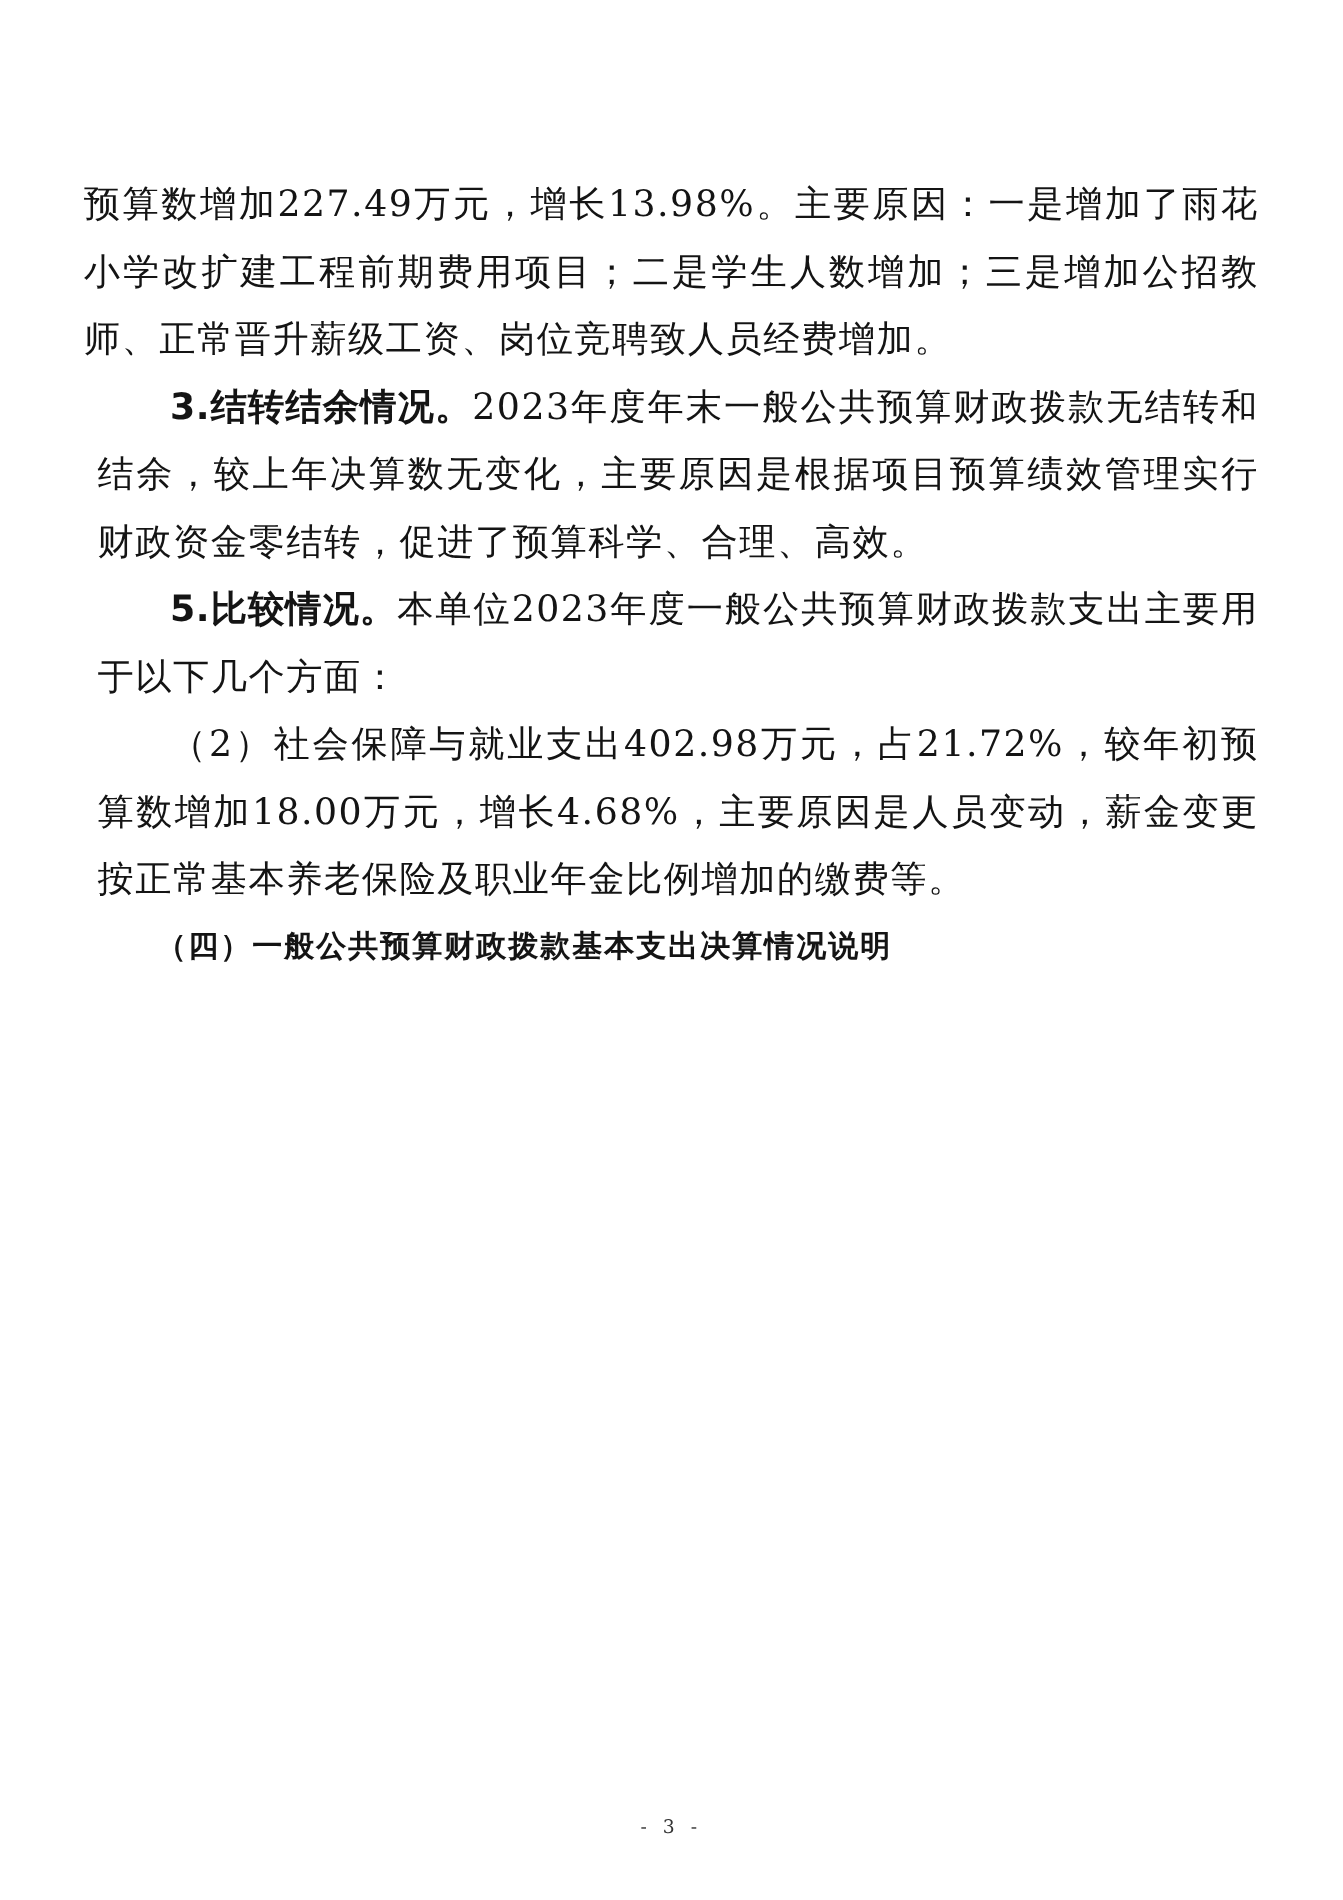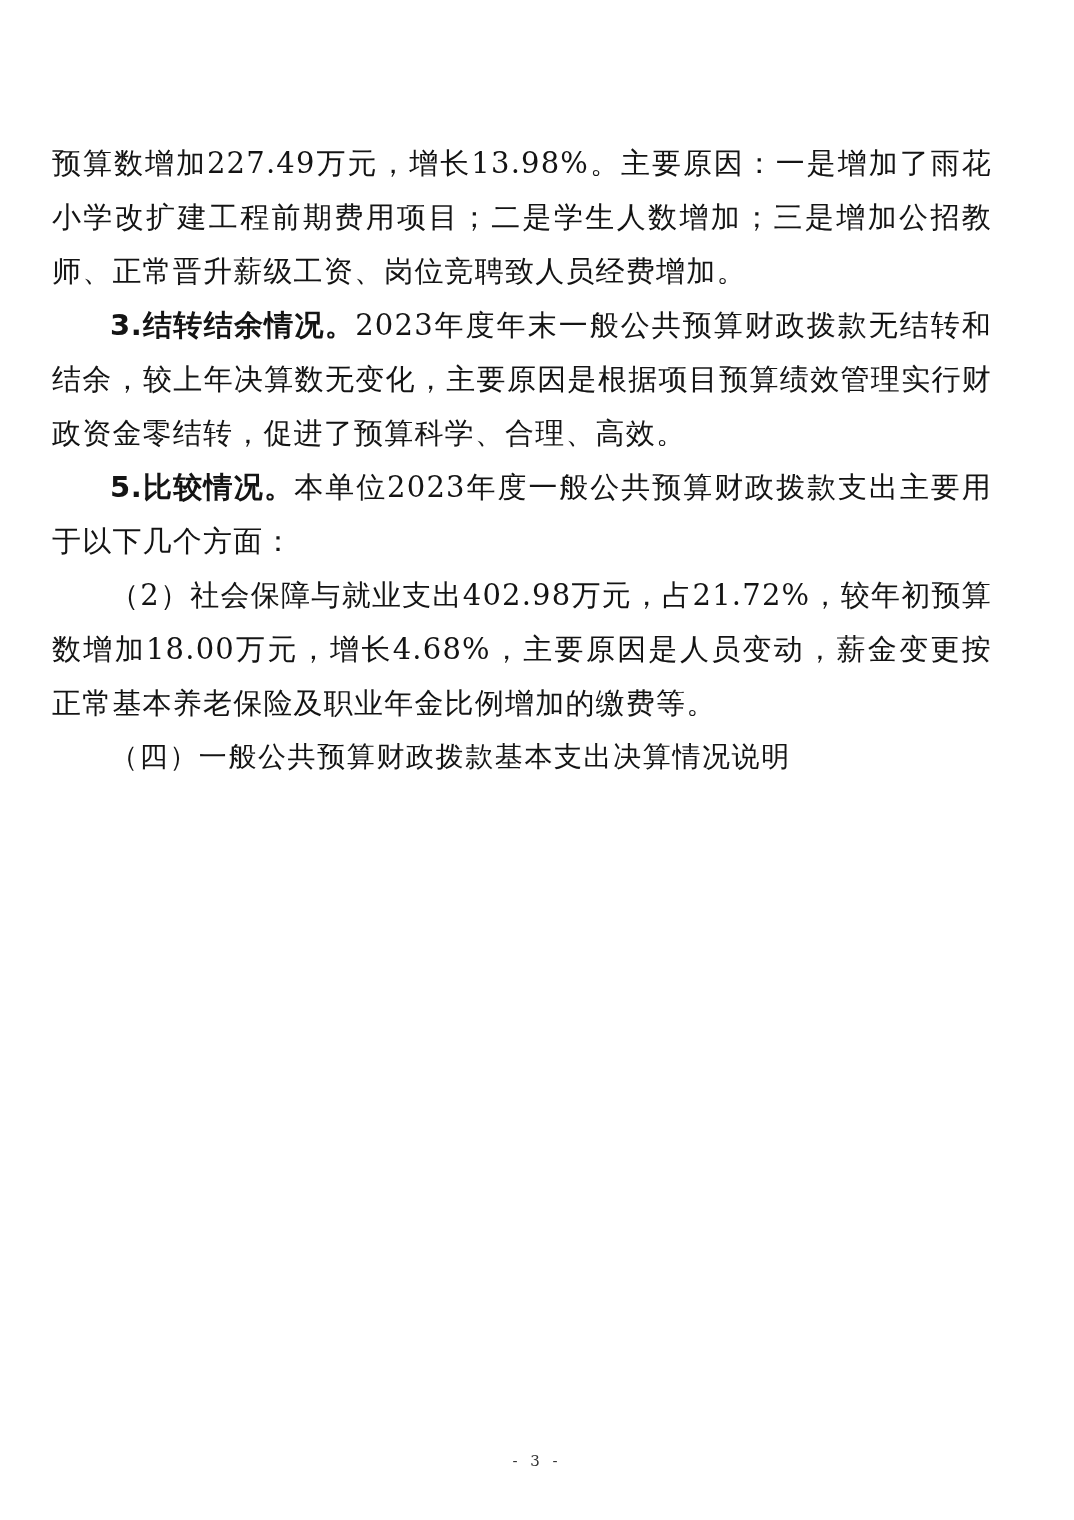--- a/index.html
+++ b/index.html
@@ -10,46 +10,47 @@
     body {
       width: 1074px;
       height: 1520px;
       position: relative;
       overflow: hidden;
       color: #141414;
       font-family: "DejaVu Serif", "Liberation Serif", serif;
     }
     .page {
       position: absolute;
-      left: 52px;
+      left: 67px;
       top: 136px;
       width: 940px;
     }
     .para {
       margin: 0;
       font-size: 29px;
       line-height: 54px;
       text-align: justify;
       text-align-last: left;
       letter-spacing: 1.2px;
       word-break: break-all;
     }
     .indent {
       text-indent: 58px;
+      margin-left: 11px;
     }
     .lead {
       font-weight: bold;
       font-family: "DejaVu Sans", "Liberation Sans", sans-serif;
       letter-spacing: 0.5px;
     }
     .heading {
       margin: 0;
-      font-size: 28px;
+      font-size: 24px;
       line-height: 54px;
-      font-weight: normal;
+      font-weight: bold;
       font-family: "DejaVu Sans", "Liberation Sans", sans-serif;
       text-indent: 58px;
       letter-spacing: 1.6px;
     }
     .footer {
       position: absolute;
       left: 0;
       width: 1074px;
       top: 1452px;
       text-align: center;

